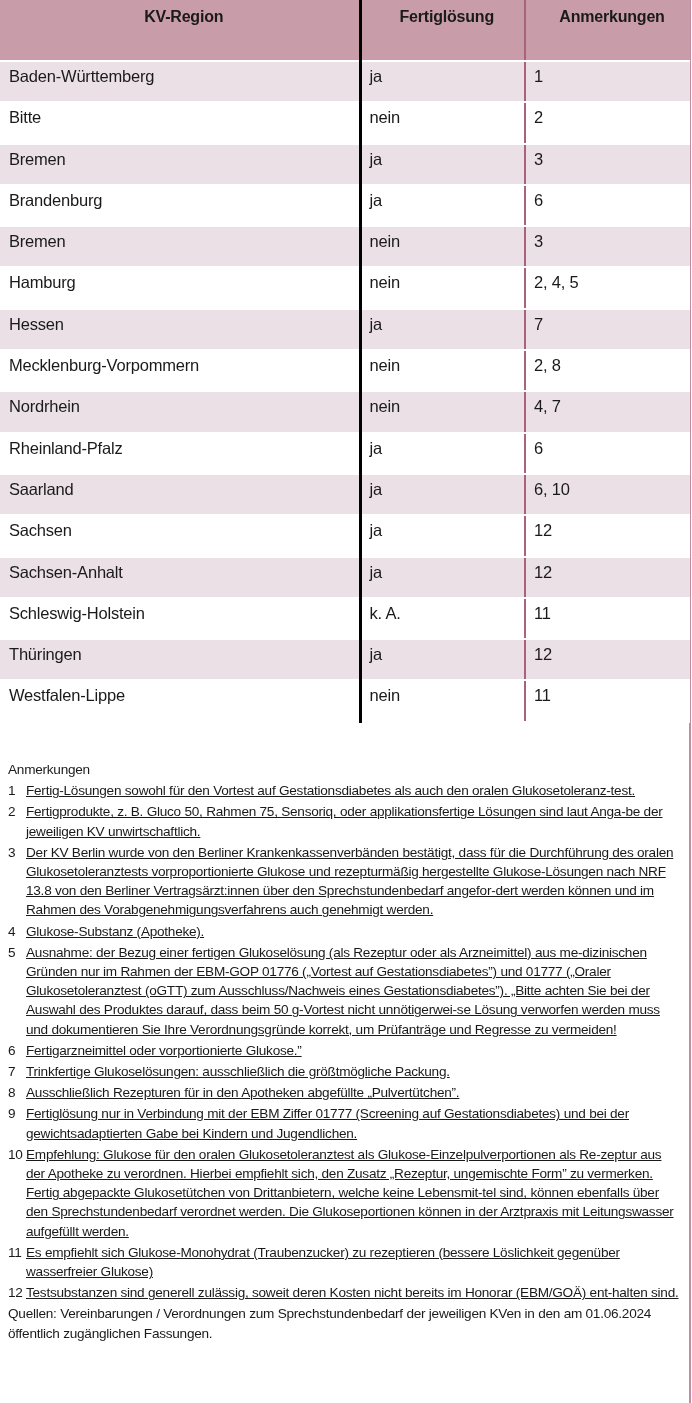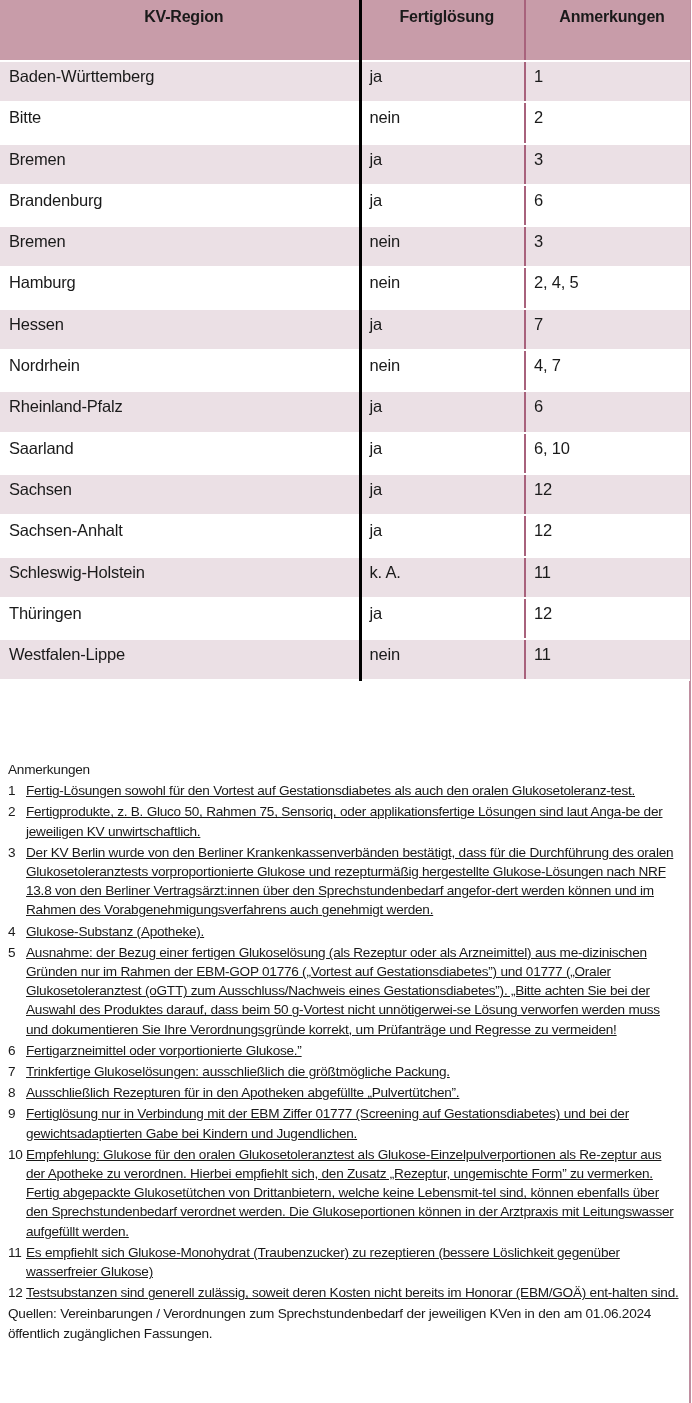--- a/index.html
+++ b/index.html
@@ -93,20 +93,25 @@
         <td class="c1">Hamburg</td>
         <td class="c2">nein</td>
         <td class="c3">2, 4, 5</td>
       </tr>
       <tr>
         <td class="c1">Hessen</td>
         <td class="c2">ja</td>
         <td class="c3">7</td>
       </tr>
       <tr>
+        <td class="c1">Mecklenburg-Vorpommern</td>
+        <td class="c2">nein</td>
+        <td class="c3">2, 8</td>
+      </tr>
+      <tr>
         <td class="c1">Nordrhein</td>
         <td class="c2">nein</td>
         <td class="c3">4, 7</td>
       </tr>
       <tr>
         <td class="c1">Rheinland-Pfalz</td>
         <td class="c2">ja</td>
         <td class="c3">6</td>
       </tr>
       <tr>

